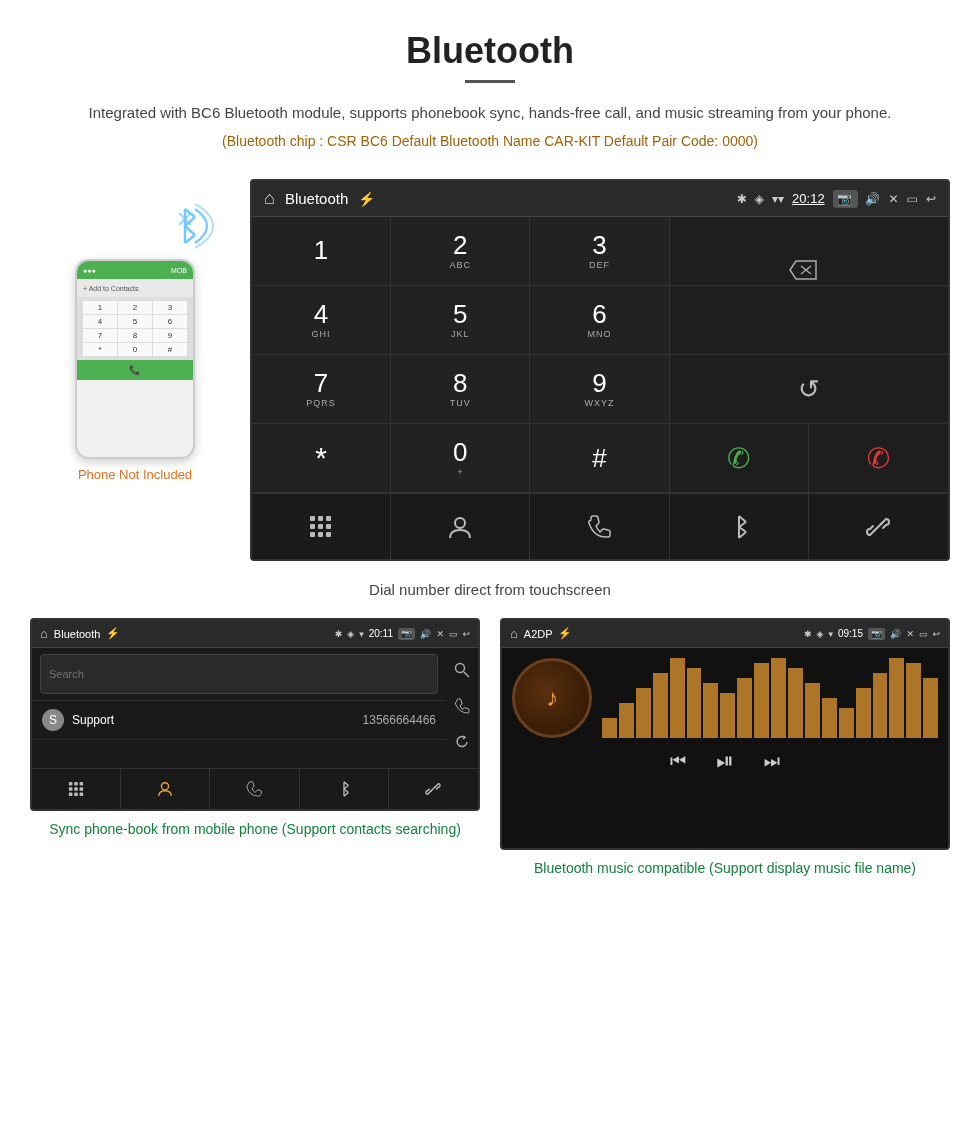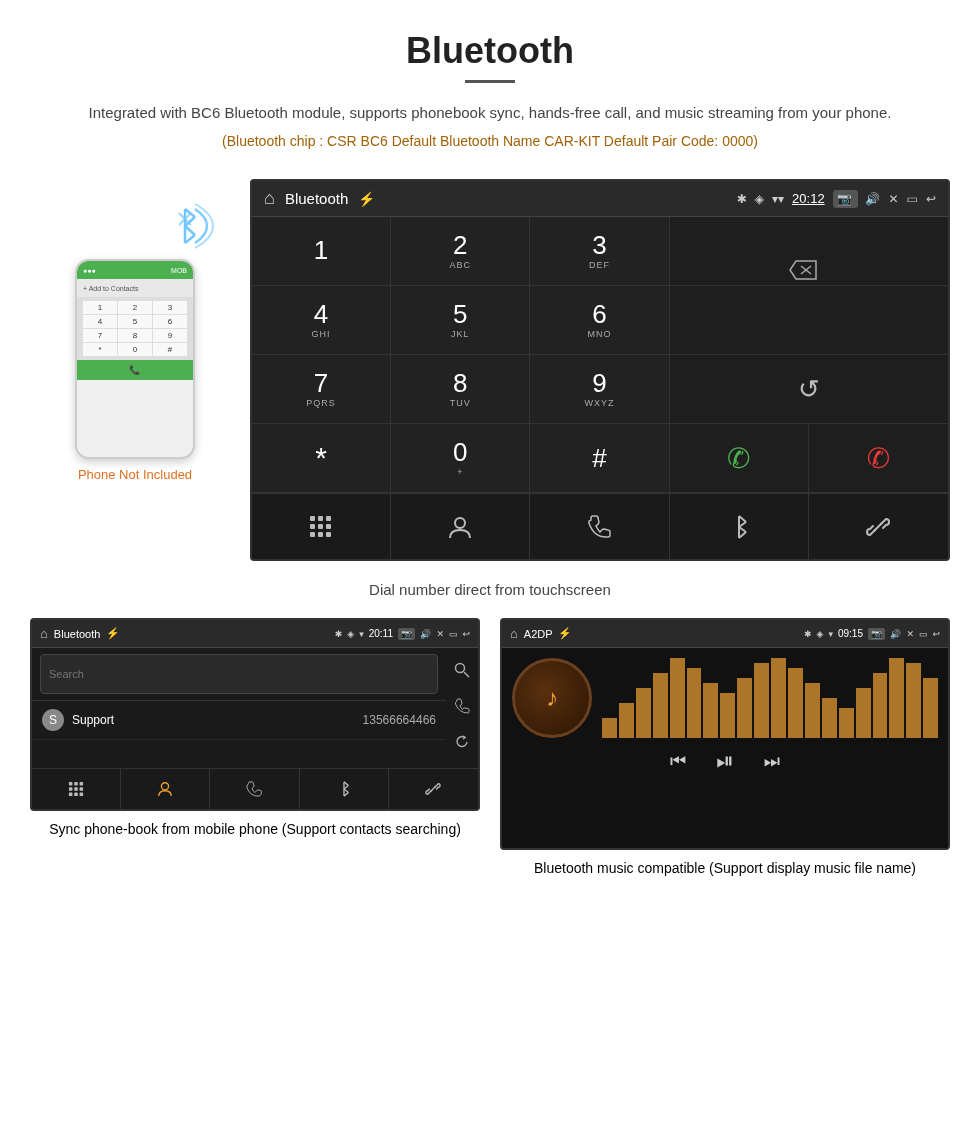--- a/index.html
+++ b/index.html
@@ -262,21 +262,21 @@
     }
     .panel-screen {
       border: 2px solid #333;
       border-radius: 4px;
       overflow: hidden;
       background: #1a1a1a;
     }
     .panel-caption {
       text-align: center;
       font-size: 14px;
-      color: #000000;
+      color: #15803d;
       padding: 8px 4px 4px;
       line-height: 1.5;
     }
     .panel-left { padding-right: 10px; }
     .panel-right { padding-left: 10px; }
 
     
     .panel-status-bar {
       background: #2a2a2a;
       height: 28px;

